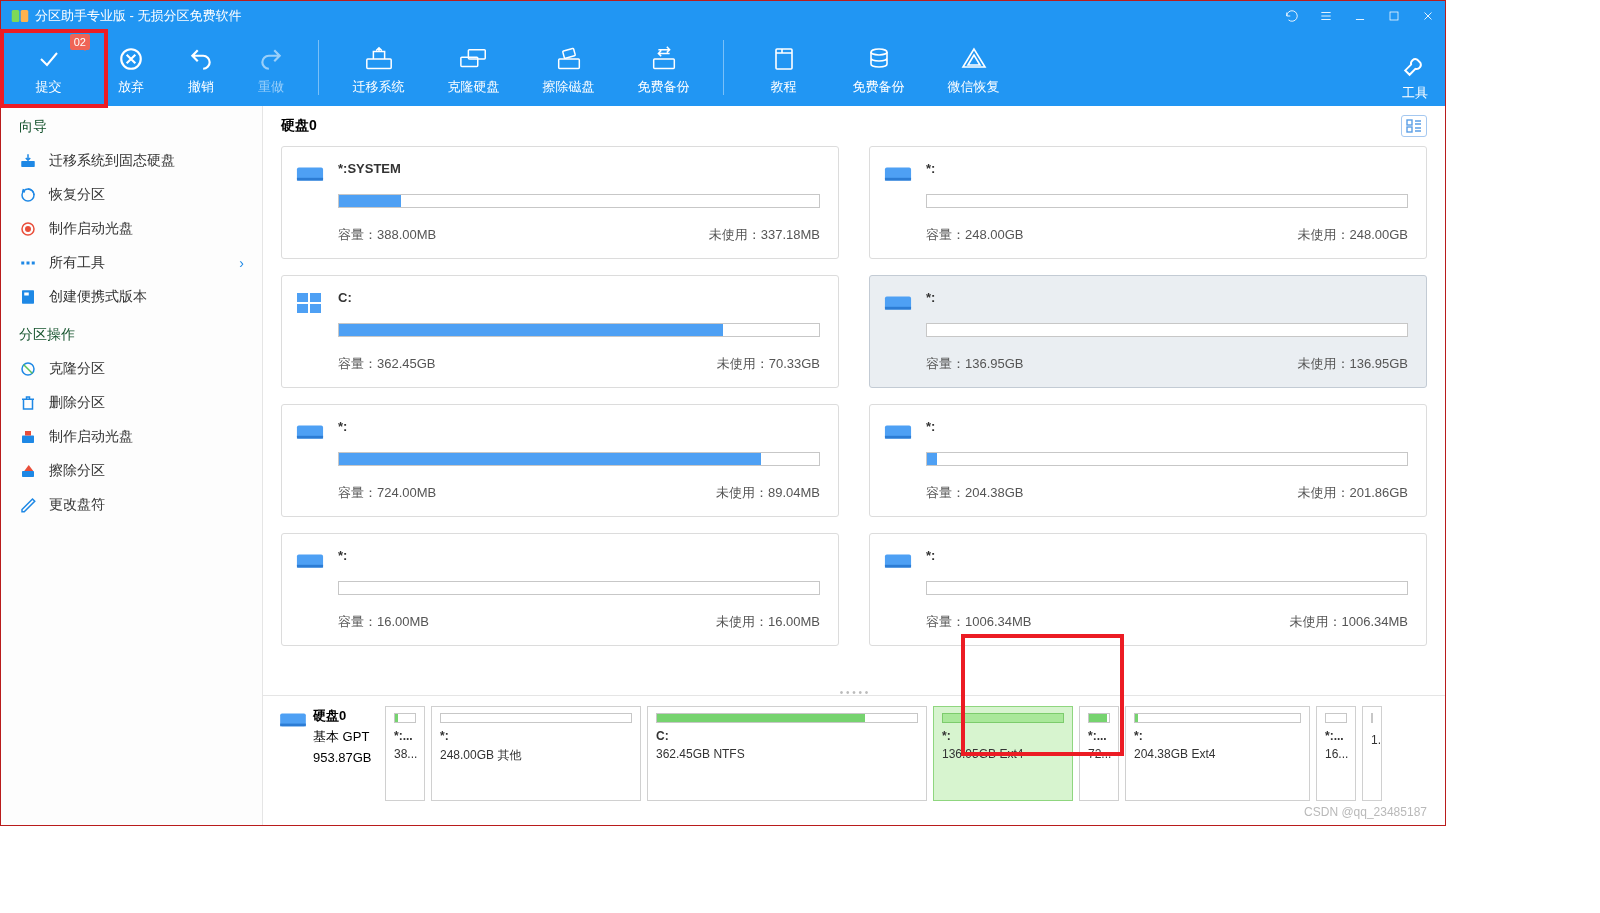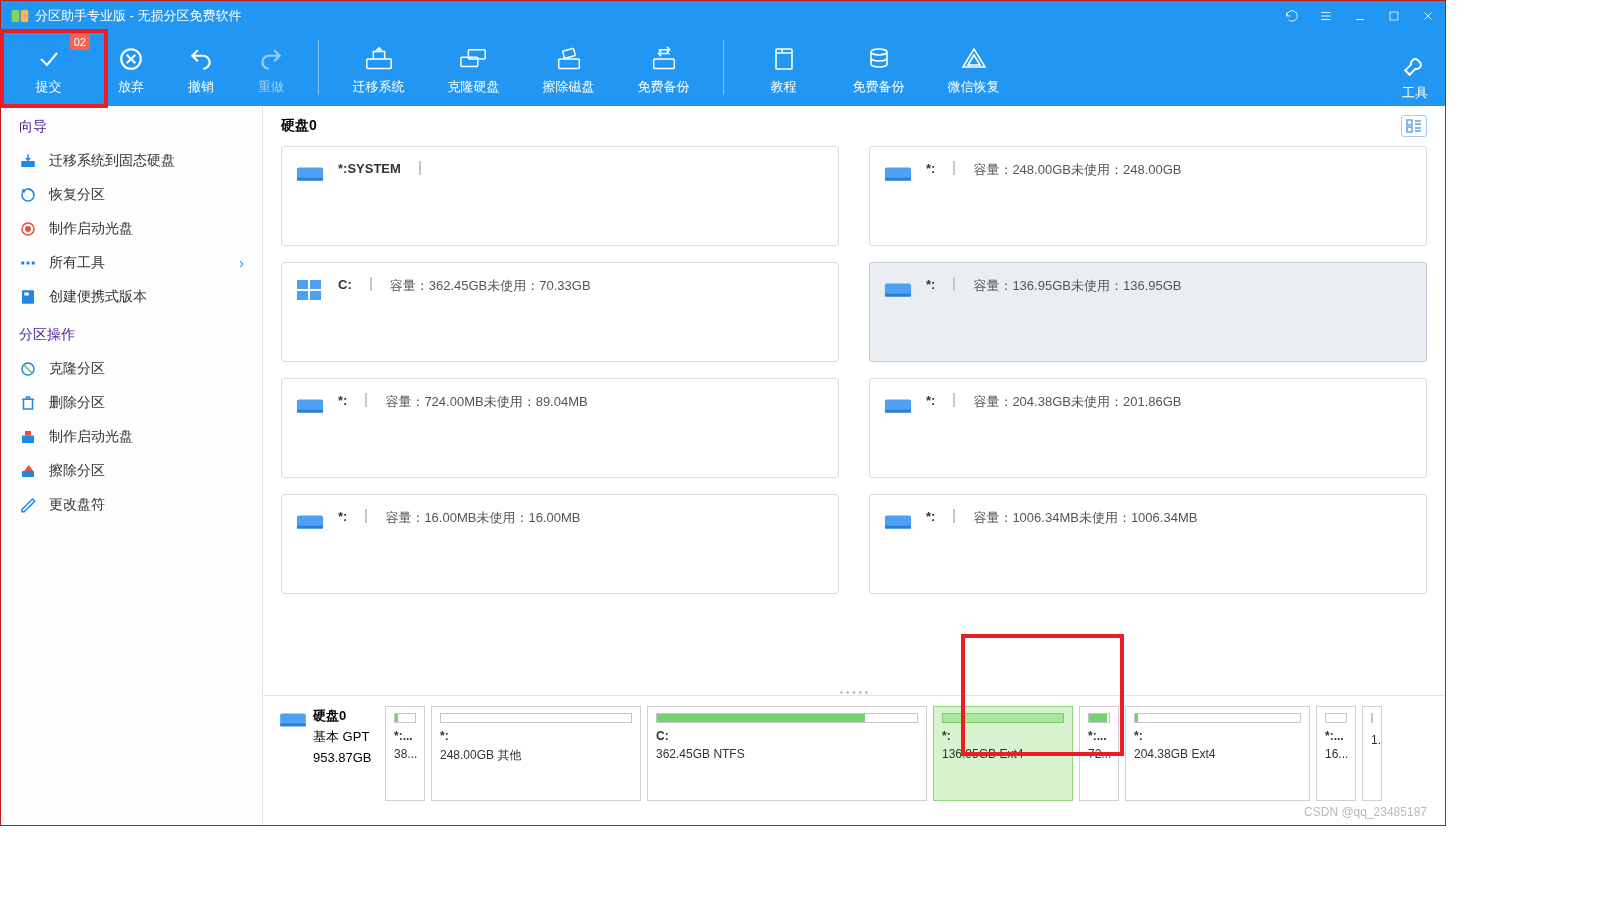--- a/index.html
+++ b/index.html
@@ -20,34 +20,34 @@
 .tool-sep{width:1px;height:55px;background:rgba(255,255,255,.4);margin:3px 12px;}
 .submit-wrap{position:relative;}
 .submit-badge{position:absolute;top:-3px;right:6px;background:#ef6456;color:#fff;font-size:11px;padding:0 4px;height:16px;line-height:16px;border-radius:2px;}
 .submit-badge::after{content:"";position:absolute;right:2px;bottom:-4px;border:3px solid transparent;border-top-color:#ef6456;}
 .red-box{position:absolute;border:4px solid #ec1c24;pointer-events:none;z-index:99;}
 #redbox1{left:0;top:29px;width:108px;height:79px;}
 #redbox2{left:961px;top:634px;width:163px;height:122px;}
 
 .body{flex:1;display:flex;overflow:hidden;}
 .sidebar{width:262px;background:#fdfdfd;border-right:1px solid #e5e5e5;overflow-y:auto;}
-.sidebar .group-title{color:#4c1d95;font-size:14px;padding:12px 18px 8px;}
+.sidebar .group-title{color:#14532d;font-size:14px;padding:12px 18px 8px;}
 .side-item{display:flex;align-items:center;height:34px;padding:0 18px;font-size:14px;color:#333;cursor:pointer;gap:12px;}
 .side-item .sico{width:18px;height:18px;display:flex;align-items:center;justify-content:center;}
 .side-item .chev{margin-left:auto;color:#1e88e5;}
 
 .main{flex:1;display:flex;flex-direction:column;overflow:hidden;position:relative;}
 .main-head{display:flex;align-items:center;height:40px;padding:0 18px;font-size:14px;font-weight:bold;}
 .main-head .view-toggle{margin-left:auto;width:26px;height:22px;border:1px solid #a5c8f0;border-radius:3px;display:flex;align-items:center;justify-content:center;cursor:pointer;}
 .part-grid{flex:1;overflow-y:auto;padding:0 18px;}
 .row{display:flex;gap:30px;margin-bottom:16px;}
 .card{flex:1;border:1px solid #dcdcdc;border-radius:3px;padding:14px 18px 14px 14px;display:flex;gap:14px;min-height:100px;}
 .card.selected{background:#eaeef2;border-color:#c3cbd4;}
 .drive-ico{width:28px;height:22px;margin-top:2px;}
-.card-body{flex:1;display:flex;flex-direction:row;gap:18px;}
+.card-body{flex:1;display:flex;flex-direction:column;gap:18px;}
 .pname{font-size:13px;font-weight:bold;color:#333;}
 .pbar{height:14px;border:1px solid #c7c7c7;background:#fff;position:relative;}
 .pbar .fill{height:100%;background:#4ea0f4;}
 .selected .pbar .fill{background:#fff;}
 .stats{display:flex;justify-content:space-between;font-size:13px;color:#555;}
 
 .divider-h{height:6px;display:flex;align-items:center;justify-content:center;color:#bbb;font-size:10px;cursor:row-resize;}
 .footer{height:130px;border-top:1px solid #e5e5e5;padding:10px 16px;display:flex;gap:6px;align-items:flex-start;overflow:hidden;}
 .disk-block{width:100px;display:flex;gap:6px;align-items:flex-start;}
 .disk-block .dtxt{font-size:13px;line-height:1.6;}
@@ -326,20 +326,24 @@
             <div class="card">
       <span class="drive-ico"><svg width="28" height="24" viewBox="0 0 30 24">
                   <rect x="1" y="4" width="28" height="14" rx="2" fill="#4ea0f4"></rect>
                   <rect x="1" y="15" width="28" height="3" fill="#2c7cd4"></rect>
                 </svg></span>
       <div class="card-body">
         <div class="pname">*:SYSTEM</div>
         <div class="pbar">
                   <div class="fill" style="width:13%"></div>
                 </div>
+        <div class="stats">
+          <span>容量：388.00MB</span>
+          <span>未使用：337.18MB</span>
+        </div>
       </div>
             </div>
             <div class="card">
       <span class="drive-ico"><svg width="28" height="24" viewBox="0 0 30 24">
                   <rect x="1" y="4" width="28" height="14" rx="2" fill="#4ea0f4"></rect>
                   <rect x="1" y="15" width="28" height="3" fill="#2c7cd4"></rect>
                 </svg></span>
       <div class="card-body">
         <div class="pname">*:</div>
         <div class="pbar">

